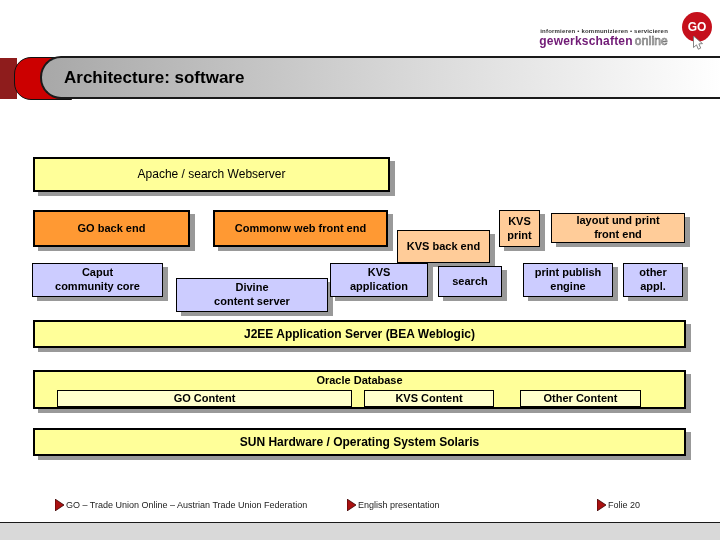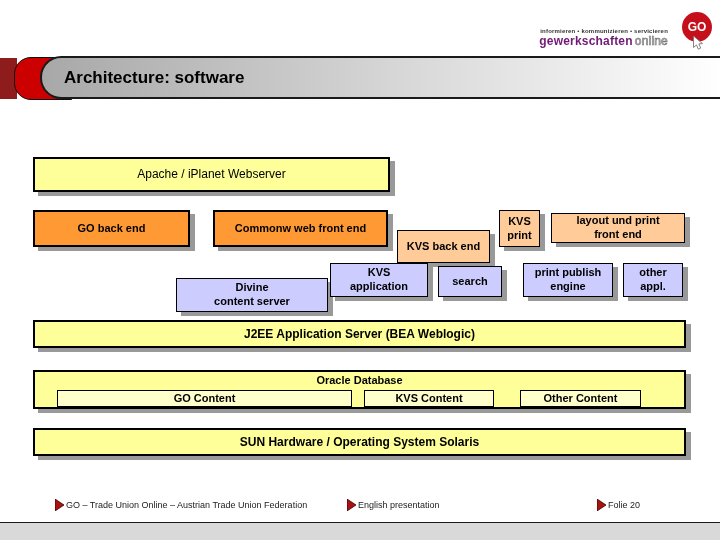--- a/index.html
+++ b/index.html
@@ -84,30 +84,32 @@
   <svg class="go-cursor" width="12" height="15" viewBox="0 0 11 15">
     <polygon points="1,0 1,11.5 4,8.9 5.8,13.2 8.2,12.1 6.4,7.9 10,7.6" fill="#ffffff" stroke="#777777" stroke-width="0.9"></polygon>
   </svg>
 
   <div class="red-block"></div>
   <div class="red-cap"></div>
   <div class="gray-bar">
     <h1 class="page-title">Architecture: software</h1>
   </div>
 
-  <div class="box yellow b2 reg" style="left:33px;top:157px;width:357px;height:35px;">Apache / iPlanet Webserver</div>
+  <div class="box yellow b2 reg" style="left:33px;top:157px;width:357px;height:35px;">Apache / search Webserver</div>
 
   <div class="box orange b2" style="left:33px;top:210px;width:157px;height:37px;">GO back end</div>
   <div class="box orange b2" style="left:213px;top:210px;width:175px;height:37px;">Commonw web front end</div>
   <div class="box peach" style="left:397px;top:230px;width:93px;height:33px;">KVS back end</div>
   <div class="box peach" style="left:499px;top:210px;width:41px;height:37px;">KVS
 print</div>
   <div class="box peach" style="left:551px;top:213px;width:134px;height:30px;">layout und print
 front end</div>
 
+  <div class="box lav" style="left:32px;top:263px;width:131px;height:34px;">Caput
+community core</div>
   <div class="box lav" style="left:176px;top:278px;width:152px;height:34px;">Divine
 content server</div>
   <div class="box lav" style="left:330px;top:263px;width:98px;height:34px;">KVS
 application</div>
   <div class="box lav" style="left:438px;top:266px;width:64px;height:31px;">search</div>
   <div class="box lav" style="left:523px;top:263px;width:90px;height:34px;">print publish
 engine</div>
   <div class="box lav" style="left:623px;top:263px;width:60px;height:34px;">other
 appl.</div>
 

